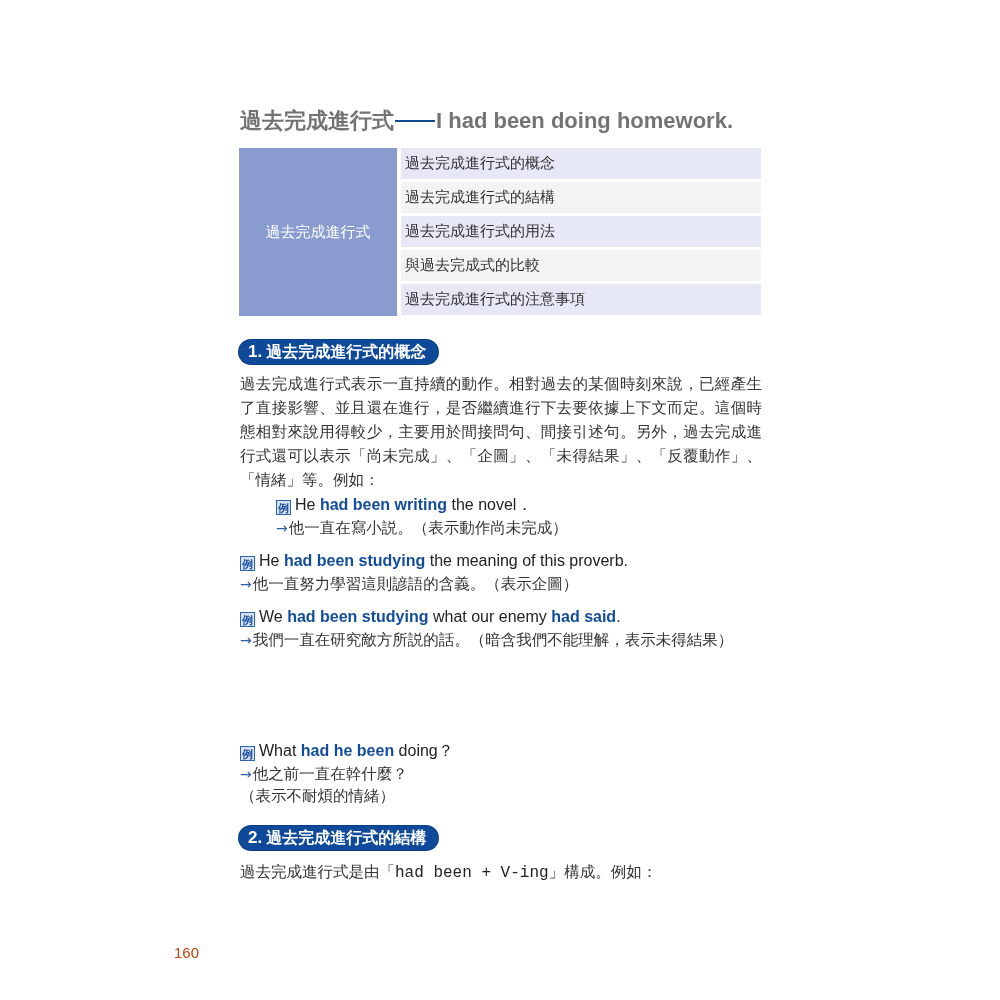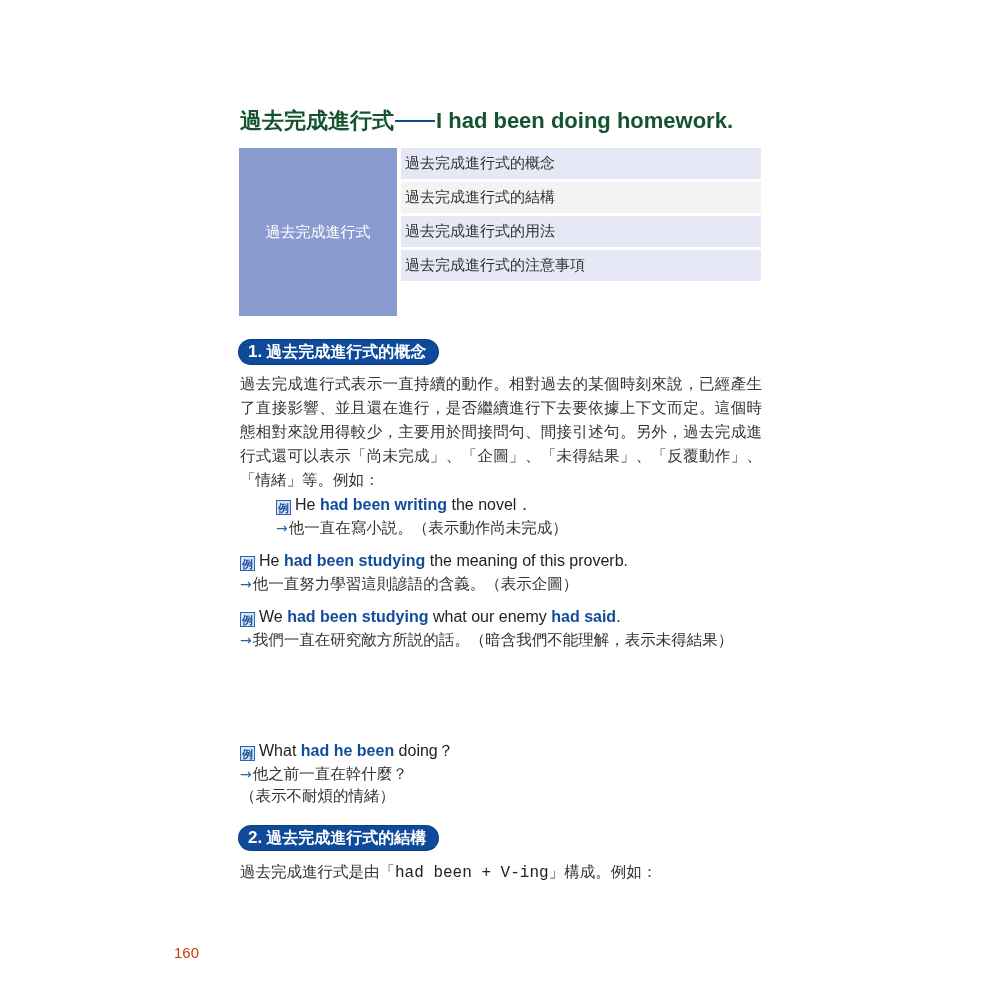--- a/index.html
+++ b/index.html
@@ -19,21 +19,21 @@
       position: absolute;
       left: 0; top: 0;
       width: 1000px; height: 1000px;
     }
     .title {
       position: absolute;
       left: 240px;
       top: 106px;
       font-size: 22px;
       font-weight: bold;
-      color: #14532d;
+      color: #737373;
       white-space: nowrap;
       letter-spacing: 0px;
     }
     .title .dash {
       display: inline-block;
       width: 40px;
       height: 2px;
       background: #0f4a8c;
       vertical-align: middle;
       margin: 0 1px 0 1px;
@@ -177,20 +177,21 @@
   <div class="title">
     <span>過去完成進行式</span><span class="dash"></span><span class="en">I had been doing homework.</span>
   </div>
 
   <div class="overview">
     <div class="left-cell">過去完成進行式</div>
     <div class="rows">
       <div class="row odd">過去完成進行式的概念</div>
       <div class="row even">過去完成進行式的結構</div>
       <div class="row odd">過去完成進行式的用法</div>
+      <div class="row even">與過去完成式的比較</div>
       <div class="row odd">過去完成進行式的注意事項</div>
     </div>
   </div>
 
   <div class="pill" style="top:340px;">
     <span class="num">1.</span>
       <span>過去完成進行式的概念</span>
   </div>
 
   <div class="para" style="top:372px;">過去完成進行式表示一直持續的動作。相對過去的某個時刻來說，已經產生了直接影響、並且還在進行，是否繼續進行下去要依據上下文而定。這個時態相對來說用得較少，主要用於間接問句、間接引述句。另外，過去完成進行式還可以表示「尚未完成」、「企圖」、「未得結果」、「反覆動作」、「情緒」等。例如：</div>

